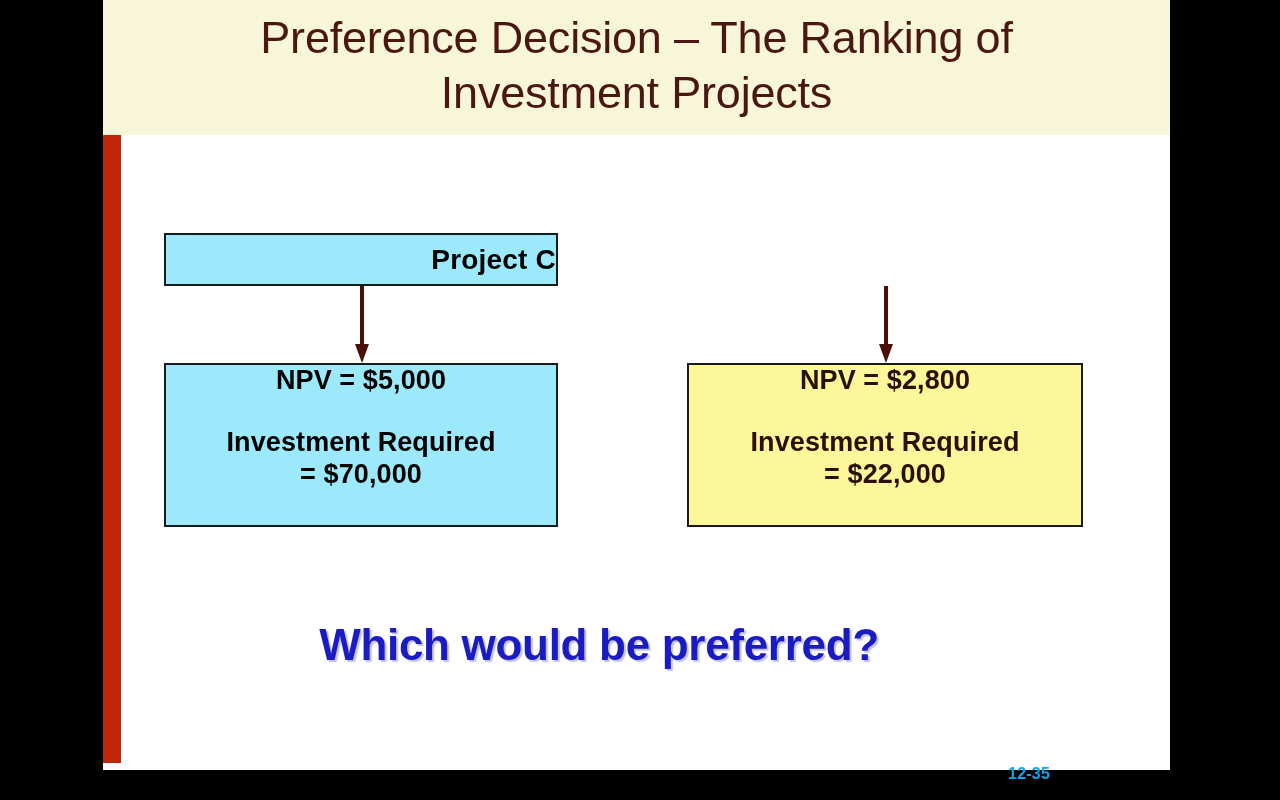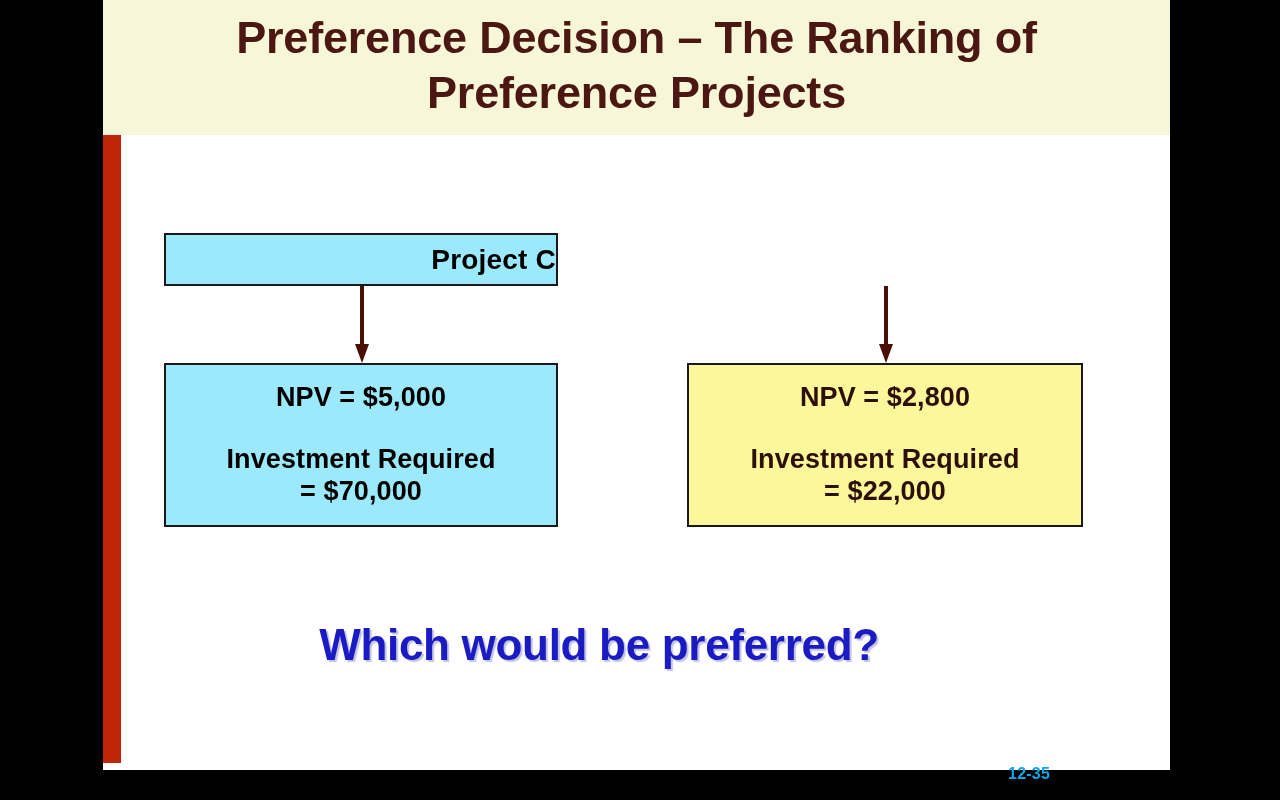--- a/index.html
+++ b/index.html
@@ -44,21 +44,21 @@
     display: flex;
     align-items: center;
     justify-content: center;
   }
   #title-text {
     width: 1000px;
     text-align: center;
     font-family: "Liberation Sans", sans-serif;
     font-size: 45px;
     line-height: 1.22;
-    font-weight: 700;
+    font-weight: 400;
     color: #4a1712;
     letter-spacing: -0.2px;
     padding-bottom: 4px;
   }
 
   
   #accent-bar {
     position: absolute;
     left: 0px;
     top: 135px;
@@ -98,21 +98,20 @@
 
   .detail-box {
     position: absolute;
     top: 363px;
     height: 164px;
     box-sizing: border-box;
     border: 2px solid #1a1a1a;
     display: flex;
     flex-direction: column;
     align-items: center;
-    justify-content: center;
     padding: 0 16px;
   }
   #box-c-detail {
     left: 61px;
     width: 394px;
     background: #9ce9fb;
   }
   #box-d-detail {
     left: 584px;
     width: 396px;
@@ -187,21 +186,21 @@
 </head>
 <body>
 
 <div id="slide-root">
 
   <div id="slide-canvas">
 
     <div id="title-bar">
       <div id="title-text">
         <div>Preference Decision – The Ranking of</div>
-        <div>Preference Projects</div>
+        <div>Investment Projects</div>
       </div>
     </div>
 
     <div id="accent-bar"></div>
 
     <div id="box-c-head" class="head-box">
       <span class="head-label">Project C</span>
     </div>
 
 

